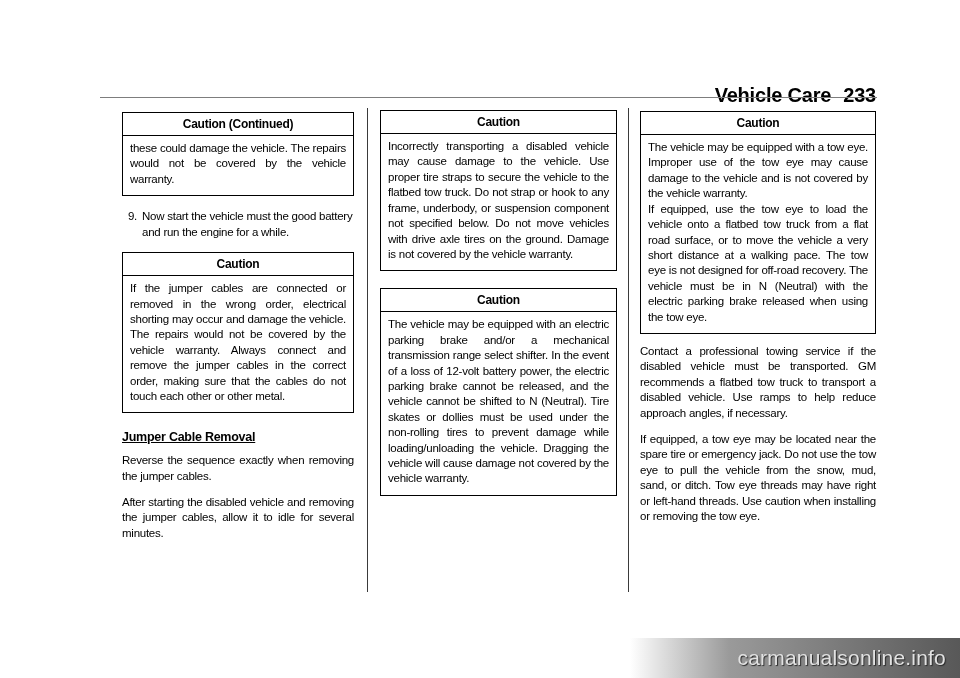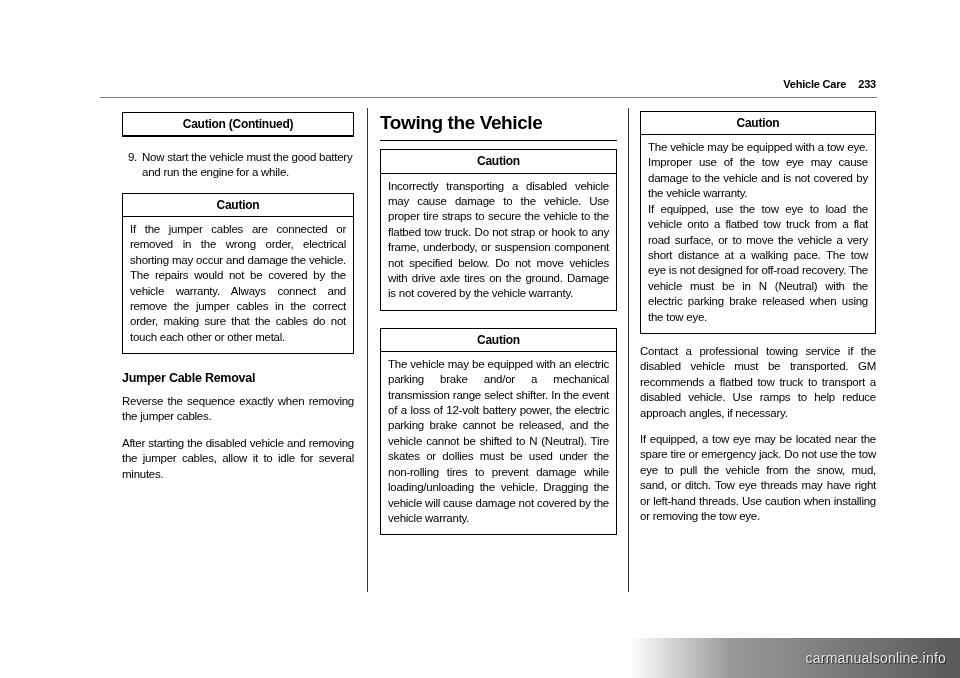--- a/index.html
+++ b/index.html
@@ -8,22 +8,22 @@
     position:relative;
     background:#ffffff;
     color:#000;
     font-family:"Liberation Sans", sans-serif;
     overflow:hidden;
   }
   .page { position:absolute; inset:0; }
 
   
   .header-title {
-    position:absolute; top:78px; right:84px;
-    font-weight:bold; font-size:11px; letter-spacing:-0.2px;
+    position:absolute; top:84px; right:84px;
+    font-weight:bold; font-size:20px; letter-spacing:-0.2px;
     white-space:nowrap;
   }
   .header-title .pagenum { margin-left:12px; }
   .header-rule {
     position:absolute; top:97px; left:100px; width:777px; height:1px;
     background:#7d7d7d;
   }
 
   
   .vrule { position:absolute; width:1px; background:#3a3a3a; top:108px; height:484px; }
@@ -58,73 +58,73 @@
   .step { display:flex; margin-bottom:5px; }
   .step-num { flex:0 0 20px; text-align:right; padding-right:5px; }
   .step-text { flex:1; }
 
   
   .section-head {
     font-size:19px; font-weight:bold; letter-spacing:-0.4px;
     padding-bottom:5px; border-bottom:1px solid #000; margin-bottom:8px;
     white-space:nowrap;
   }
-  .subhead { font-weight:bold; font-size:12.5px; margin-bottom:7px; }
+  .subhead { font-weight:bold; font-size:12.5px; margin-bottom:7px;text-decoration:underline; }
   .para { margin-bottom:11px; text-align:justify; }
 
   
   .watermark {
     position:absolute; right:0; bottom:0; width:330px; height:40px;
     display:flex; align-items:center; justify-content:flex-end;
     padding-right:14px;
     background:linear-gradient(90deg, rgba(130,130,130,0) 0%, rgba(100,100,100,0.65) 30%, rgba(70,70,70,0.9) 100%);
   }
   .watermark span {
-    font-size:14px; color:#e2e2e2; letter-spacing:0.2px;
+    font-size:21px; color:#e2e2e2; letter-spacing:0.2px;
     text-shadow:1px 1px 1px #2a2a2a;
   }
 </style>
 </head>
 <body>
 
 <div class="page">
 
   <div class="header-title">
     <span>Vehicle Care</span><span class="pagenum">233</span>
   </div>
   <div class="header-rule"></div>
 
   <div class="vrule vrule-1"></div>
   <div class="vrule vrule-2"></div>
 
   <div class="col col1">
 
     <div class="cbox cbox-1">
       <div class="cbox-title">Caution (Continued)</div>
+      <div class="cbox-body">these could damage the vehicle. The repairs would not be covered by the vehicle warranty.</div>
     </div>
 
     <div class="steps">
       <div class="step">
         <span class="step-num">9.</span>
         <span class="step-text">Now start the vehicle must the good battery and run the engine for a while.</span>
       </div>
     </div>
 
     <div class="cbox cbox-2">
       <div class="cbox-title">Caution</div>
       <div class="cbox-body">If the jumper cables are connected or removed in the wrong order, electrical shorting may occur and damage the vehicle. The repairs would not be covered by the vehicle warranty. Always connect and remove the jumper cables in the correct order, making sure that the cables do not touch each other or other metal.</div>
     </div>
 
     <div class="subhead">Jumper Cable Removal</div>
     <p class="para">Reverse the sequence exactly when removing the jumper cables.</p>
     <p class="para">After starting the disabled vehicle and removing the jumper cables, allow it to idle for several minutes.</p>
   </div>
 
   <div class="col col2">
-    <div class="section-head">Towing the Vehicle</div>
 
     <div class="cbox cbox-1">
       <div class="cbox-title">Caution</div>
       <div class="cbox-body">Incorrectly transporting a disabled vehicle may cause damage to the vehicle. Use proper tire straps to secure the vehicle to the flatbed tow truck. Do not strap or hook to any frame, underbody, or suspension component not specified below. Do not move vehicles with drive axle tires on the ground. Damage is not covered by the vehicle warranty.</div>
     </div>
 
     <div class="cbox cbox-2">
       <div class="cbox-title">Caution</div>
       <div class="cbox-body">The vehicle may be equipped with an electric parking brake and/or a mechanical transmission range select shifter. In the event of a loss of 12-volt battery power, the electric parking brake cannot be released, and the vehicle cannot be shifted to N (Neutral). Tire skates or dollies must be used under the non-rolling tires to prevent damage while loading/unloading the vehicle. Dragging the vehicle will cause damage not covered by the vehicle warranty.</div>
     </div>

